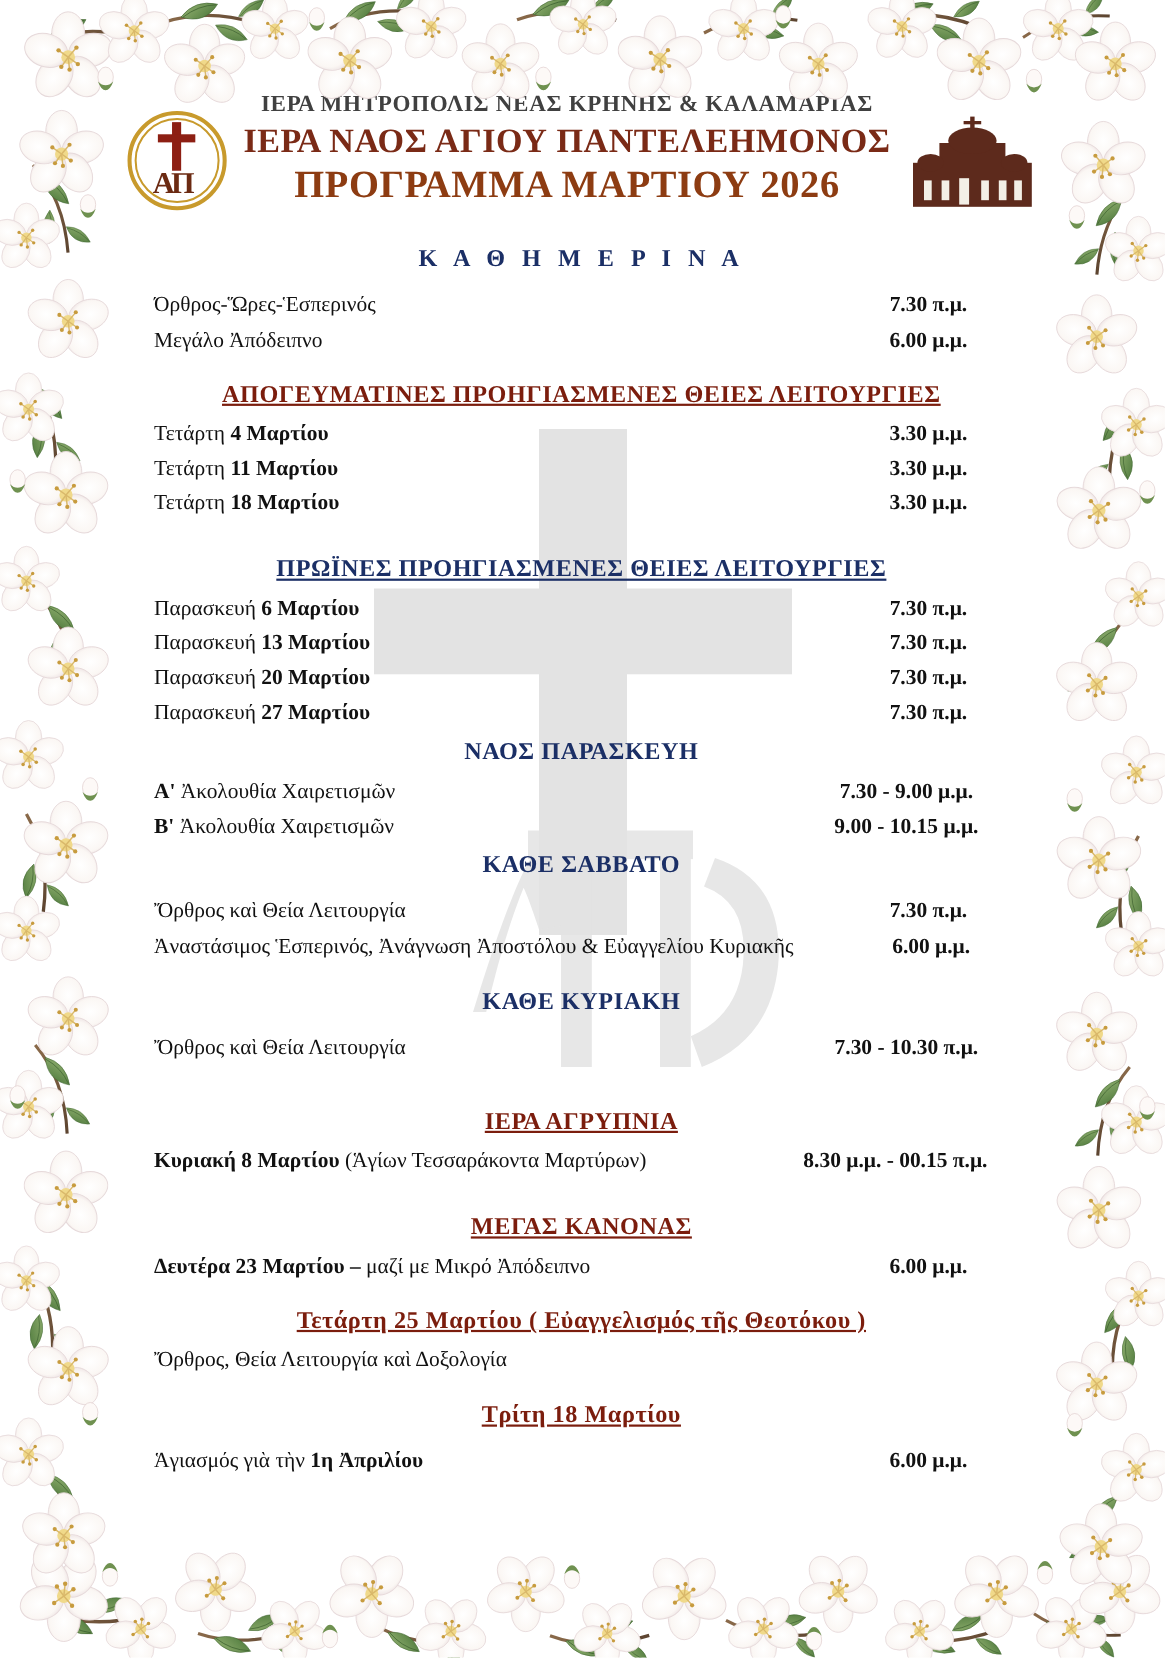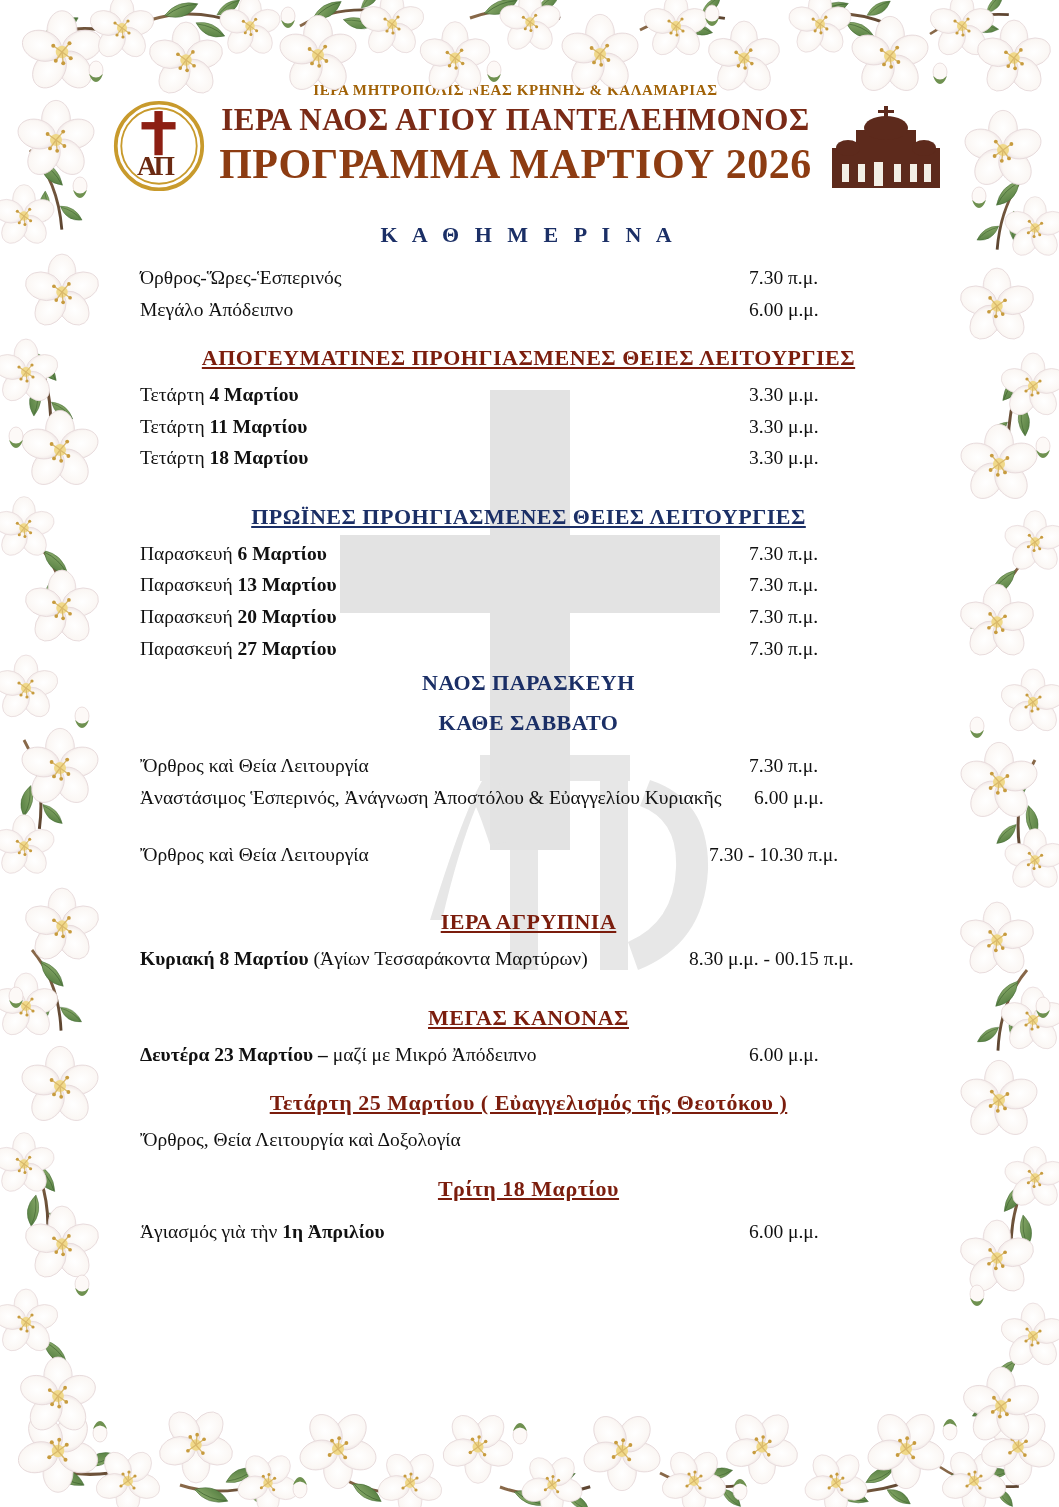--- a/index.html
+++ b/index.html
@@ -56,38 +56,38 @@
     display: flex;
     justify-content: center;
     align-items: flex-start;
     gap: 14px;
   }
   .header-emblem { width: 92px; height: 92px; flex: none; margin-top: 18px; }
   .header-church { width: 120px; height: 86px; flex: none; margin-top: 22px; }
   .header-text { text-align: center; }
   .metropolis {
     font-family: "Liberation Serif", serif;
-    font-size: 15px;
+    font-size: 21px;
     letter-spacing: 0.6px;
-    color: #a16207;
+    color: #404040;
     font-weight: bold;
     font-variant: small-caps;
     margin-bottom: 4px;
   }
   .church-name {
     font-family: "Liberation Serif", serif;
     font-size: 31px;
     font-weight: bold;
     color: #7a2a16;
     letter-spacing: 0.5px;
     line-height: 1.12;
   }
   .program-title {
     font-family: "Liberation Serif", serif;
-    font-size: 42px;
+    font-size: 35px;
     font-weight: bold;
     color: #8d3c12;
     letter-spacing: 0.5px;
     line-height: 1.15;
     margin-top: 2px;
   }
 
   
   .schedule {
     position: absolute;
@@ -113,22 +113,22 @@
   .row {
     display: flex;
     align-items: baseline;
     font-size: 19.5px;
     line-height: 1.62;
     color: #111;
   }
   .row .label { flex: 1 1 auto; padding-left: 22px; white-space: nowrap; }
   .row .time {
     flex: 0 0 auto;
-    font-weight: normal;
-    text-align: left;
+    font-weight: bold;
+    text-align: center;
     white-space: nowrap;
   }
   .row .time.tw-1 { width: 190px; }
   .row .time.tw-2 { width: 185px; }
   .row .time.tw-3 { width: 230px; }
   .row .time.tw-4 { width: 250px; }
   .row .time.tw-5 { width: 205px; }
   .b { font-weight: bold; }
 
   .gap-xs { height: 6px; }
@@ -253,38 +253,49 @@
       </div>
       <div class="row">
         <span class="label"><span>Παρασκευή </span><span class="b">27 Μαρτίου</span></span>
         <span class="time tw-1">7.30 π.μ.</span>
       </div>
     </div>
 
     <div class="gap-xs"></div>
 
     <div class="section-title blue">ΝΑΟΣ  ΠΑΡΑΣΚΕΥΗ</div>
+    <div class="rows">
+      <div class="row">
+        <span class="label"><span class="b">Α' </span><span>Ἀκολουθία Χαιρετισμῶν</span></span>
+        <span class="time tw-3">7.30 - 9.00 μ.μ.</span>
+      </div>
+      <div class="row">
+        <span class="label"><span class="b">Β' </span><span>Ἀκολουθία Χαιρετισμῶν</span></span>
+        <span class="time tw-3">9.00 - 10.15 μ.μ.</span>
+      </div>
+    </div>
 
     <div class="gap-xs"></div>
 
     <div class="section-title blue">ΚΑΘΕ  ΣΑΒΒΑΤΟ</div>
     <div class="gap-xs"></div>
     <div class="rows">
       <div class="row">
         <span class="label">Ὄρθρος καὶ Θεία Λειτουργία</span>
         <span class="time tw-1">7.30 π.μ.</span>
       </div>
       <div class="row">
         <span class="label">Ἀναστάσιμος Ἑσπερινός, Ἀνάγνωση Ἀποστόλου &amp; Εὐαγγελίου Κυριακῆς</span>
         <span class="time tw-2">6.00 μ.μ.</span>
       </div>
     </div>
 
     <div class="gap-m"></div>
 
+    <div class="section-title blue">ΚΑΘΕ  ΚΥΡΙΑΚΗ</div>
     <div class="gap-xs"></div>
     <div class="rows">
       <div class="row">
         <span class="label">Ὄρθρος καὶ Θεία Λειτουργία</span>
         <span class="time tw-3">7.30 - 10.30 π.μ.</span>
       </div>
     </div>
 
     <div class="gap-xl"></div>
 

